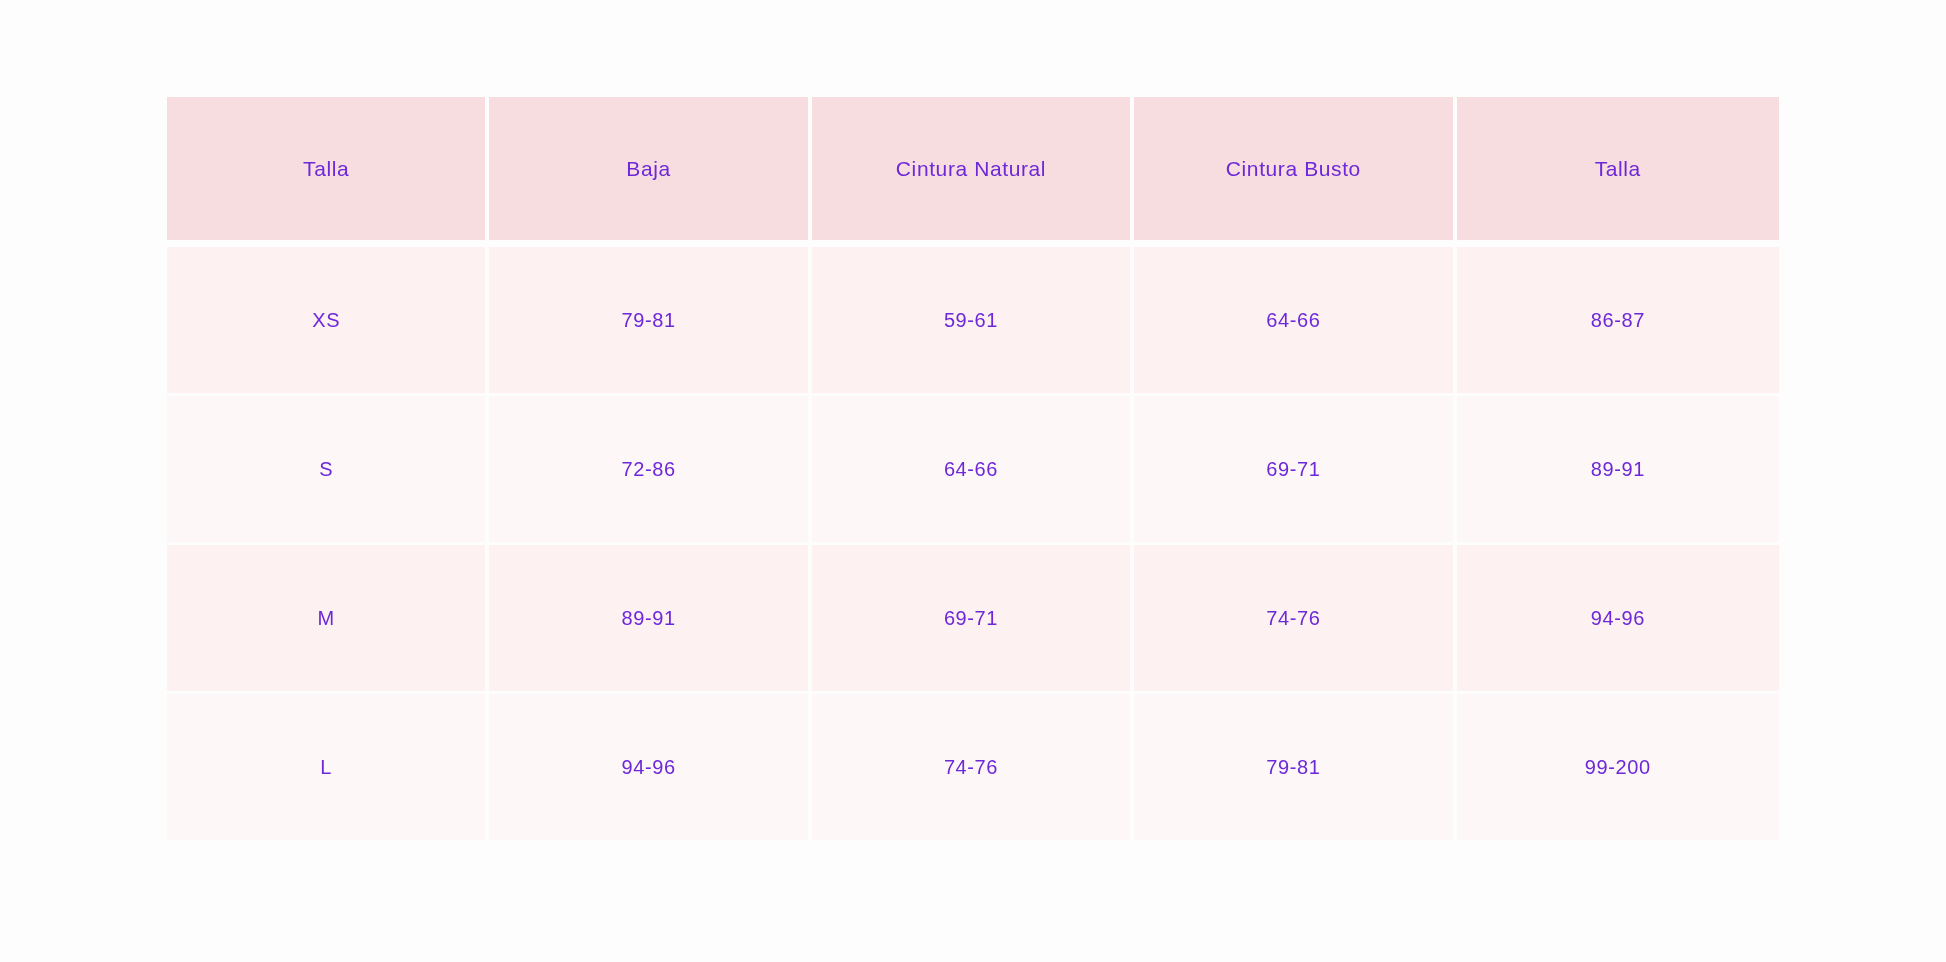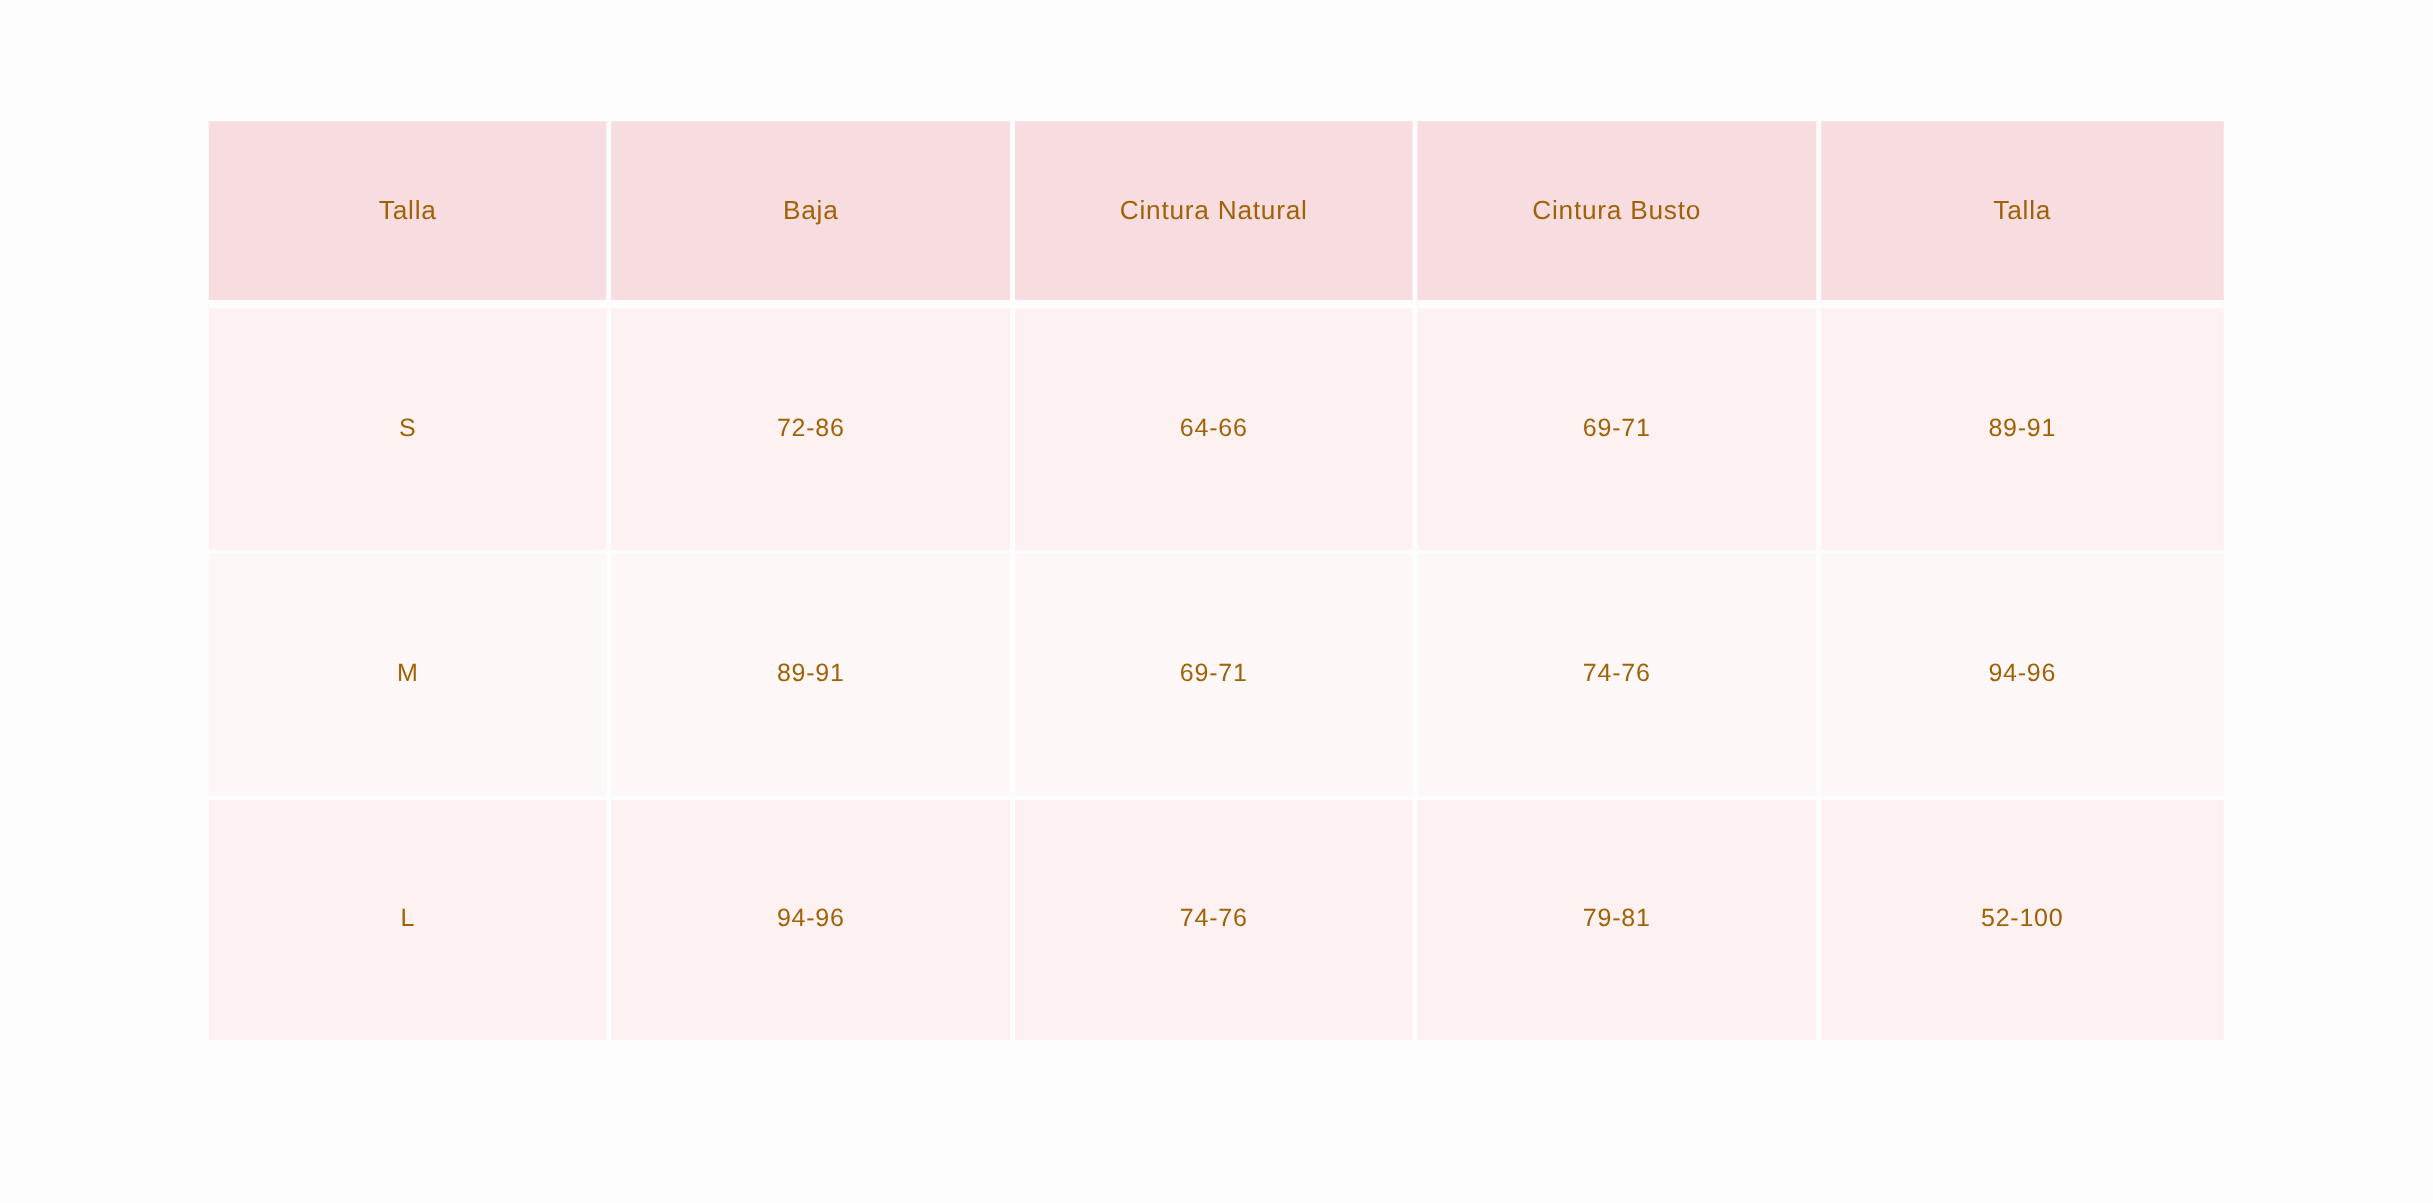--- a/index.html
+++ b/index.html
@@ -28,21 +28,21 @@
     border-collapse: separate;
     border-spacing: 0;
     table-layout: fixed;
   }
 
   table.size-chart th,
   table.size-chart td {
     text-align: center;
     vertical-align: middle;
     font-weight: 400;
-    color: #a16207;
+    color: #6d28d9;
     letter-spacing: 0.6px;
     
     border-right: 4px solid #fdfdfe;
     border-bottom: 3px solid #fdfdfe;
     padding: 0;
   }
   table.size-chart th:last-child,
   table.size-chart td:last-child {
     border-right: 0;
   }
@@ -79,35 +79,42 @@
       <tr>
         <th>Talla</th>
         <th>Baja</th>
         <th>Cintura Natural</th>
         <th>Cintura Busto</th>
         <th>Talla</th>
       </tr>
     </thead>
     <tbody>
       <tr>
+        <td>XS</td>
+        <td>79-81</td>
+        <td>59-61</td>
+        <td>64-66</td>
+        <td>86-87</td>
+      </tr>
+      <tr>
         <td>S</td>
         <td>72-86</td>
         <td>64-66</td>
         <td>69-71</td>
         <td>89-91</td>
       </tr>
       <tr>
         <td>M</td>
         <td>89-91</td>
         <td>69-71</td>
         <td>74-76</td>
         <td>94-96</td>
       </tr>
       <tr>
         <td>L</td>
         <td>94-96</td>
         <td>74-76</td>
         <td>79-81</td>
-        <td>52-100</td>
+        <td>99-200</td>
       </tr>
     </tbody>
   </table>
 </div>
 
 </body></html>

